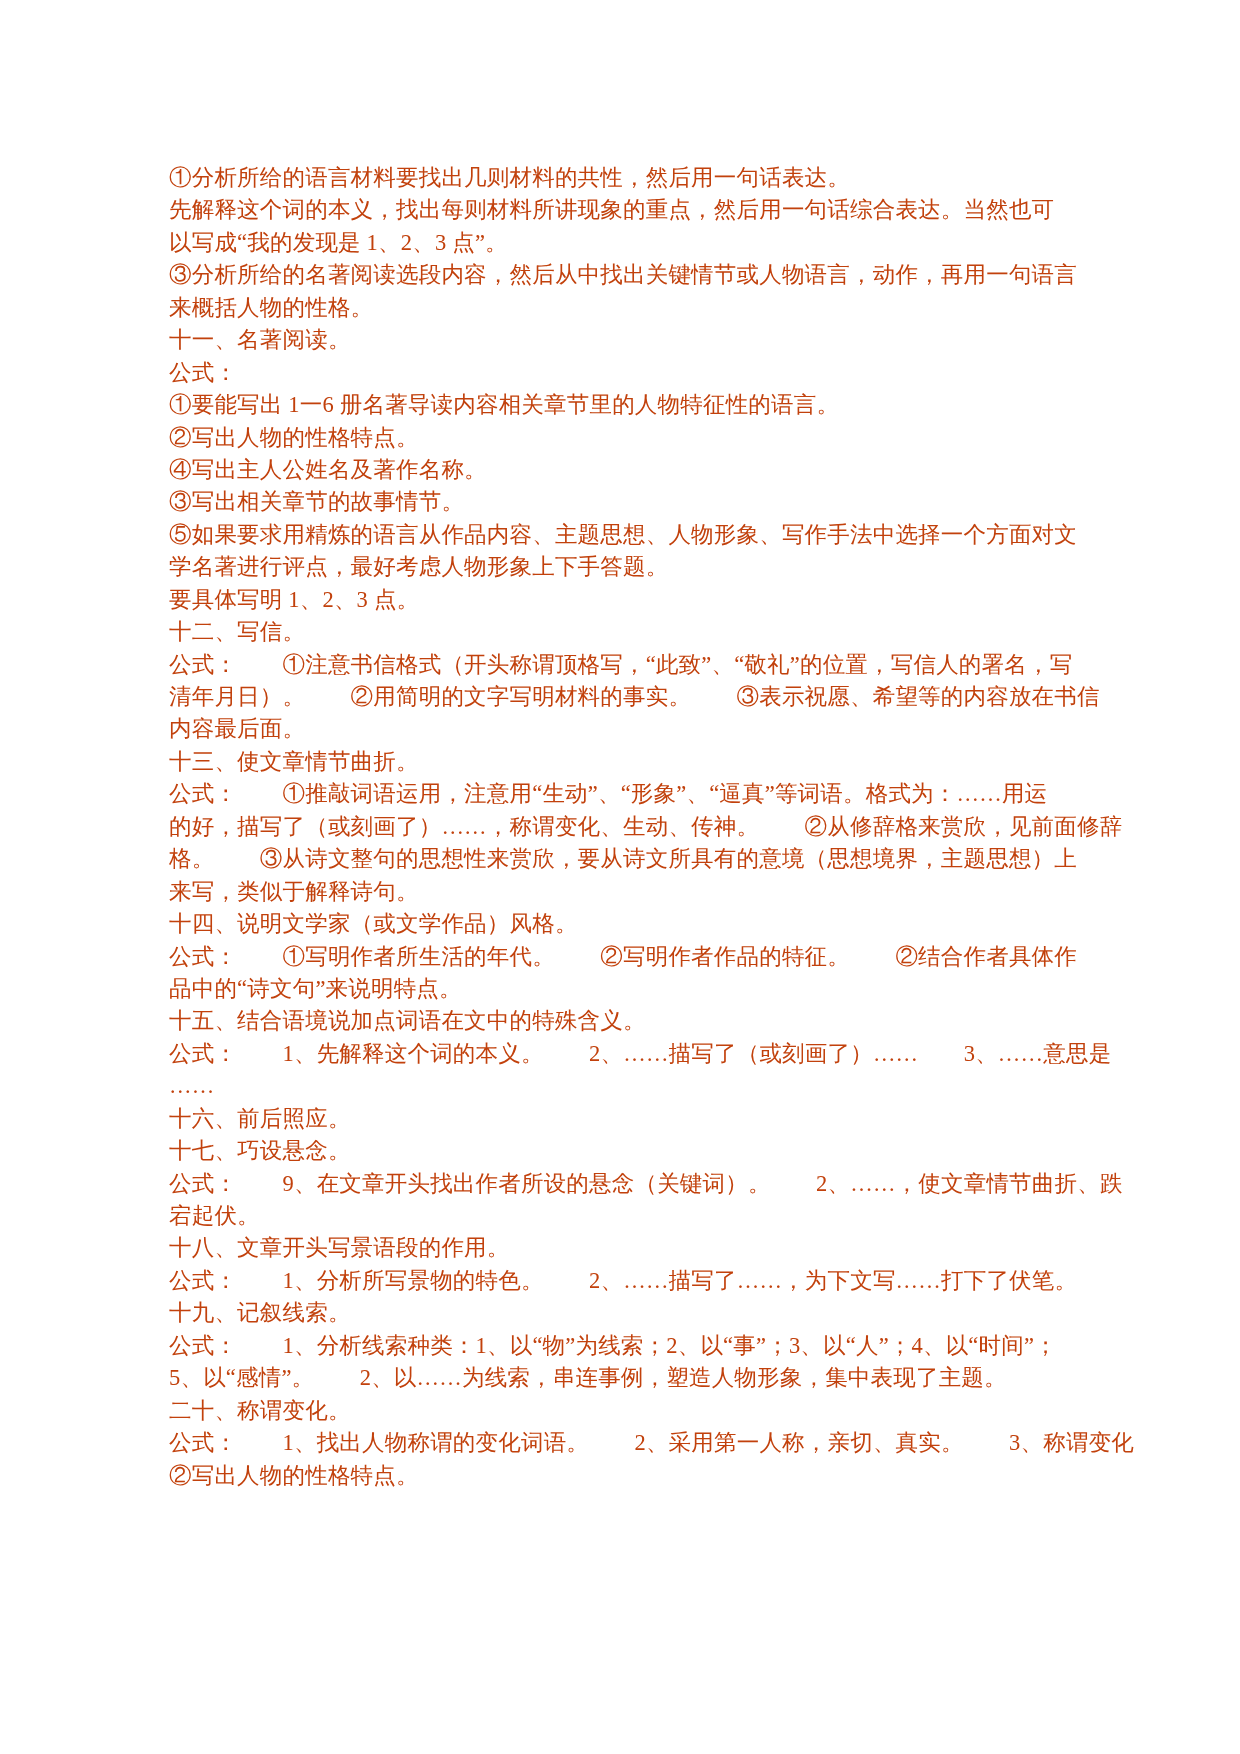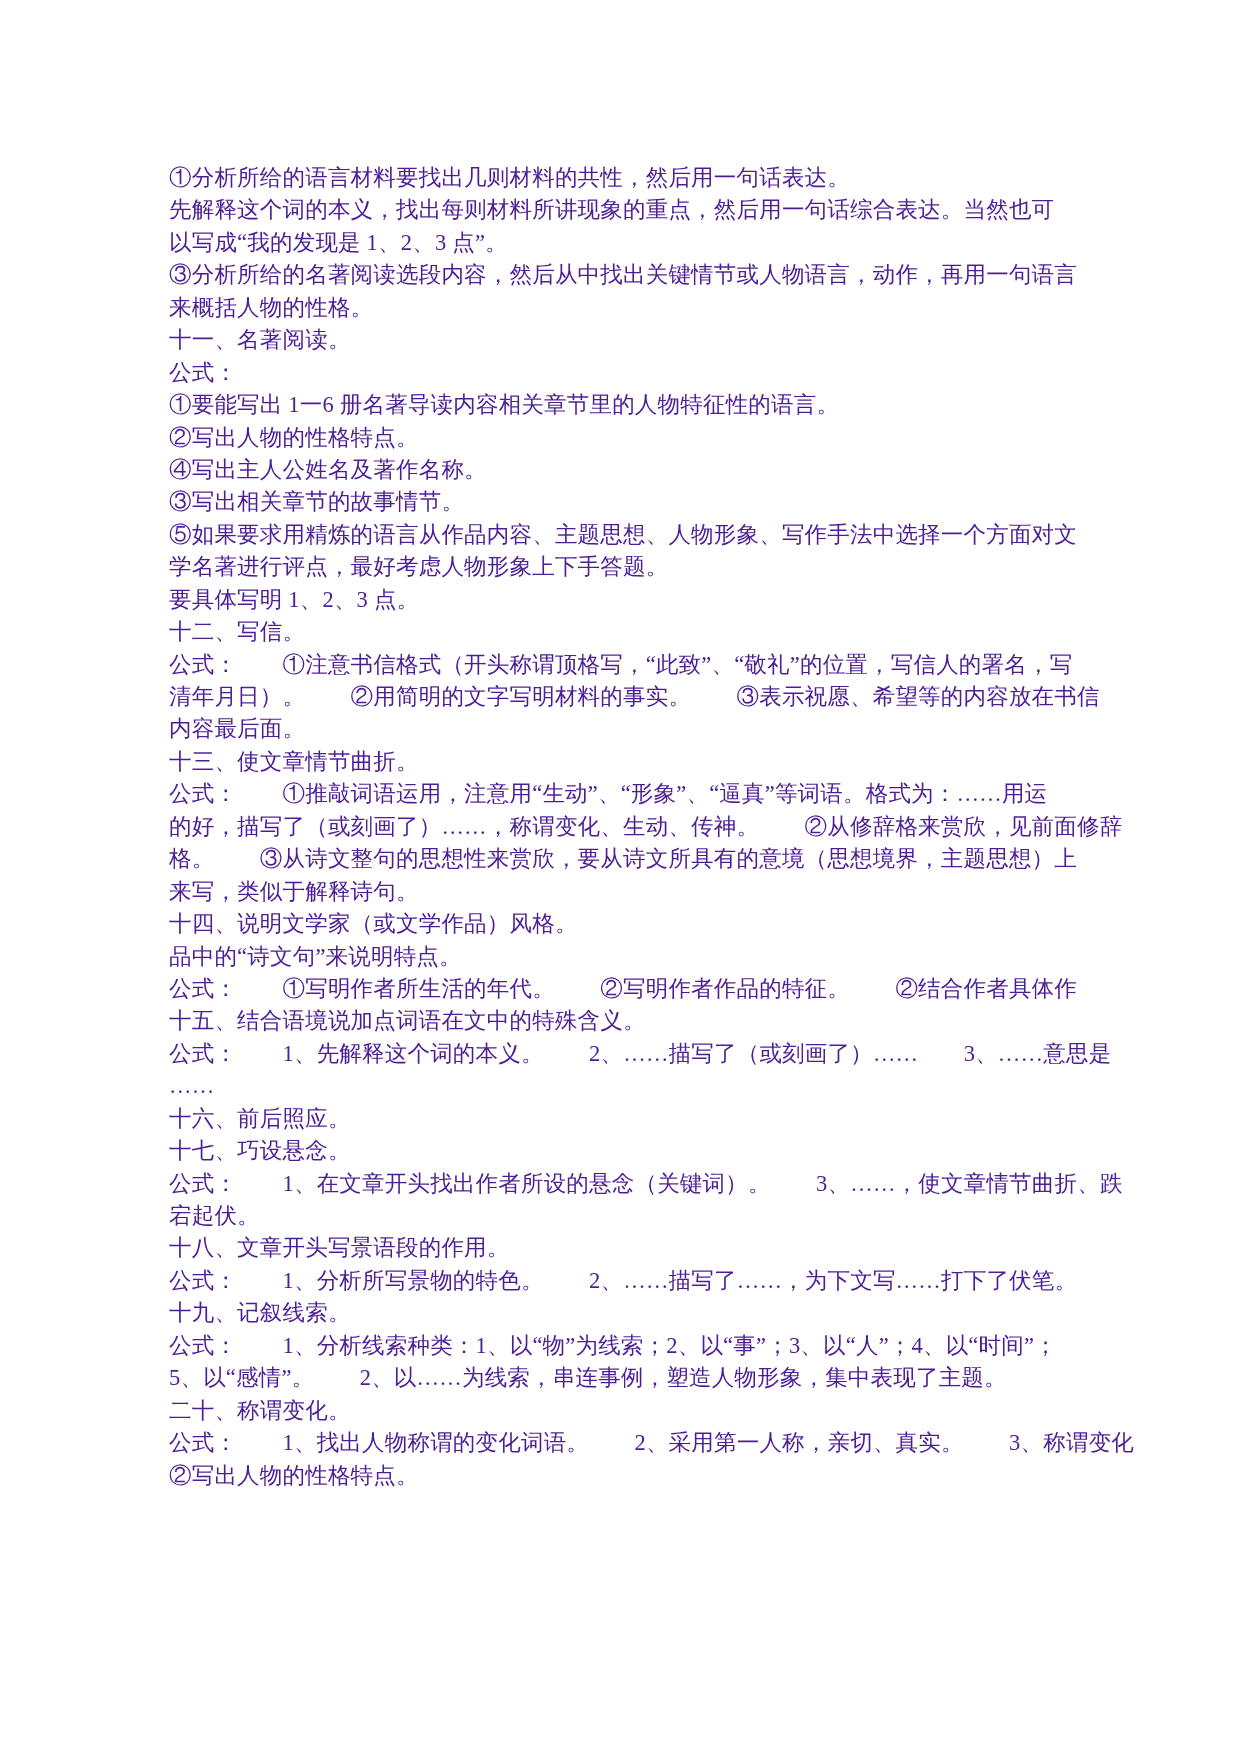--- a/index.html
+++ b/index.html
@@ -25,21 +25,21 @@
   .text-block {
     position: absolute;
     left: 169px;
     top: 162px;
     width: 912px;
   }
   .line {
     height: 32.45px;
     line-height: 32.45px;
     font-size: 22.5px;
-    color: #4c1d95;
+    color: #c2410c;
     white-space: pre;
     letter-spacing: 0.2px;
   }
 </style>
 </head>
 <body>
 
 <div class="page">
   <div class="text-block">
     <div class="line">①分析所给的语言材料要找出几则材料的共性，然后用一句话表达。</div>
@@ -59,28 +59,28 @@
     <div class="line">十二、写信。</div>
     <div class="line">公式：　　①注意书信格式（开头称谓顶格写，“此致”、“敬礼”的位置，写信人的署名，写</div>
     <div class="line">清年月日）。　　②用简明的文字写明材料的事实。　　③表示祝愿、希望等的内容放在书信</div>
     <div class="line">内容最后面。</div>
     <div class="line">十三、使文章情节曲折。</div>
     <div class="line">公式：　　①推敲词语运用，注意用“生动”、“形象”、“逼真”等词语。格式为：……用运</div>
     <div class="line">的好，描写了（或刻画了）……，称谓变化、生动、传神。　　②从修辞格来赏欣，见前面修辞</div>
     <div class="line">格。　　③从诗文整句的思想性来赏欣，要从诗文所具有的意境（思想境界，主题思想）上</div>
     <div class="line">来写，类似于解释诗句。</div>
     <div class="line">十四、说明文学家（或文学作品）风格。</div>
+    <div class="line">公式：　　①写明作者所生活的年代。　　②写明作者作品的特征。　　②结合作者具体作</div>
     <div class="line">品中的“诗文句”来说明特点。</div>
-    <div class="line">公式：　　①写明作者所生活的年代。　　②写明作者作品的特征。　　②结合作者具体作</div>
     <div class="line">十五、结合语境说加点词语在文中的特殊含义。</div>
     <div class="line">公式：　　1、先解释这个词的本义。　　2、……描写了（或刻画了）……　　3、……意思是</div>
     <div class="line">……</div>
     <div class="line">十六、前后照应。</div>
     <div class="line">十七、巧设悬念。</div>
-    <div class="line">公式：　　1、在文章开头找出作者所设的悬念（关键词）。　　3、……，使文章情节曲折、跌</div>
+    <div class="line">公式：　　9、在文章开头找出作者所设的悬念（关键词）。　　2、……，使文章情节曲折、跌</div>
     <div class="line">宕起伏。</div>
     <div class="line">十八、文章开头写景语段的作用。</div>
     <div class="line">公式：　　1、分析所写景物的特色。　　2、……描写了……，为下文写……打下了伏笔。</div>
     <div class="line">十九、记叙线索。</div>
     <div class="line">公式：　　1、分析线索种类：1、以“物”为线索；2、以“事”；3、以“人”；4、以“时间”；</div>
     <div class="line">5、以“感情”。　　2、以……为线索，串连事例，塑造人物形象，集中表现了主题。</div>
     <div class="line">二十、称谓变化。</div>
     <div class="line">公式：　　1、找出人物称谓的变化词语。　　2、采用第一人称，亲切、真实。　　3、称谓变化</div>
     <div class="line">②写出人物的性格特点。</div>
   </div>

